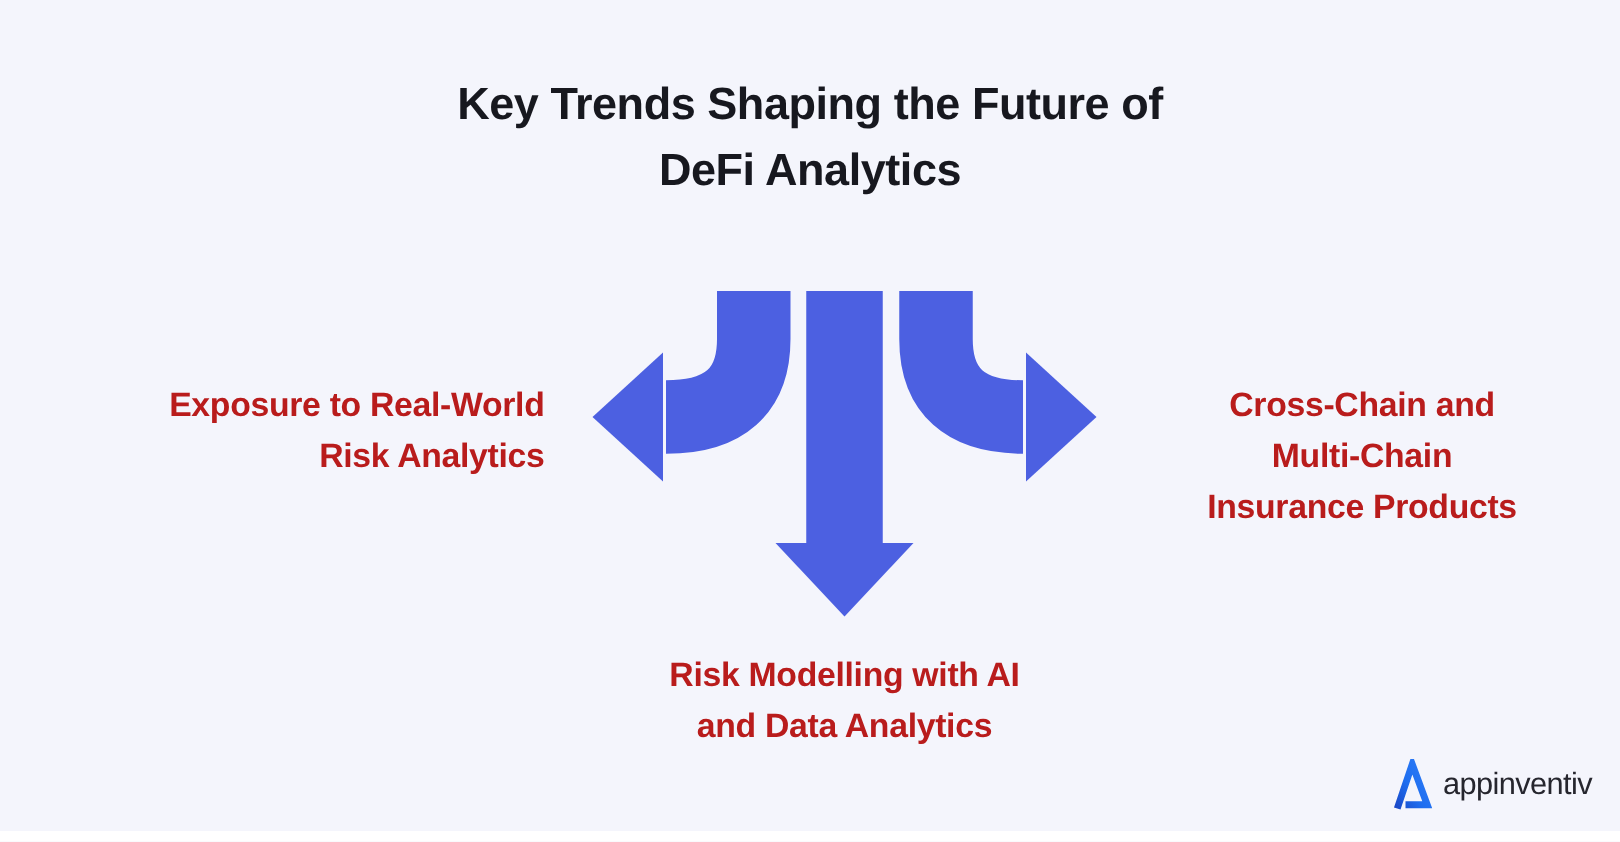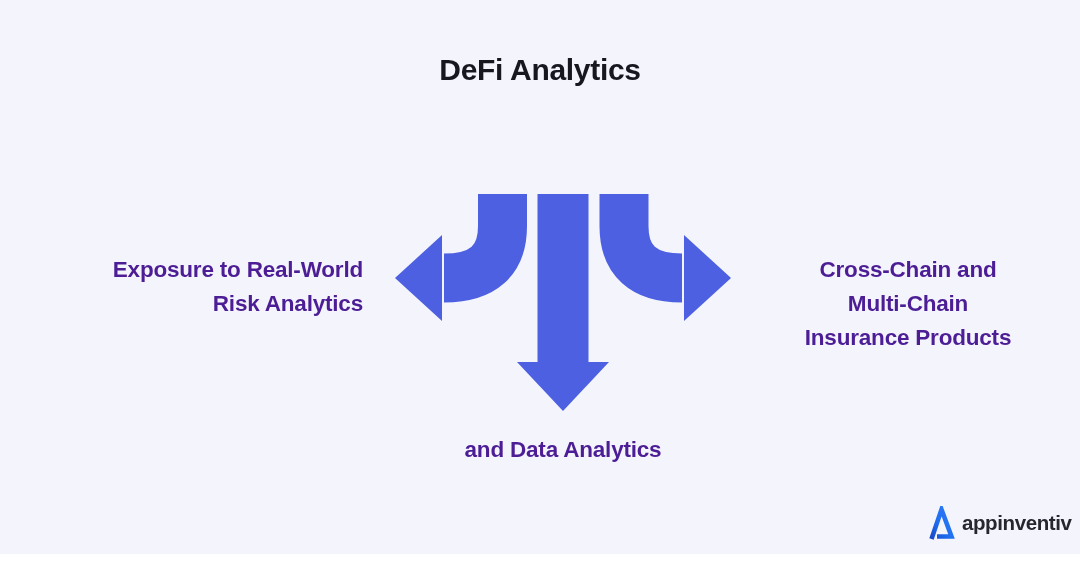--- a/index.html
+++ b/index.html
@@ -21,21 +21,21 @@
     width: 1080px;
     text-align: center;
     color: #17181f;
     font-weight: 700;
     font-size: 30px;
     line-height: 44px;
     letter-spacing: -0.3px;
   }
   .trend-label {
     position: absolute;
-    color: #4c1d95;
+    color: #b91c1c;
     font-weight: 700;
     font-size: 22.5px;
     line-height: 34px;
     letter-spacing: -0.2px;
   }
   .trend-left {
     top: 253px;
     left: 60px;
     width: 303px;
     text-align: right;
@@ -62,38 +62,39 @@
     left: 928px;
     top: 504px;
     height: 38px;
     display: flex;
     align-items: center;
     gap: 7px;
   }
   .logo-text {
     color: #26262e;
     font-size: 20.5px;
-    font-weight: 700;
+    font-weight: 400;
     letter-spacing: -0.4px;
   }
   .bottom-strip {
     position: absolute;
     left: 0;
     bottom: 0;
     width: 1080px;
     height: 7px;
     background: #ffffff;
   }
 </style>
 </head>
 <body>
 
 <div class="canvas">
 
   <div class="title">
+    <div>Key Trends Shaping the Future of</div>
     <div>DeFi Analytics</div>
   </div>
 
   <svg class="arrows-svg" width="340" height="225" viewBox="0 0 340 225" aria-hidden="true">
 
     <g>
       <path d="M109.5,4 L109.5,36 Q109.5,88 51,88" fill="none" stroke="#4c60e1" stroke-width="49"></path>
       <polygon points="2,88 49,45 49,131" fill="#4c60e1"></polygon>
     </g>
 
@@ -113,20 +114,21 @@
     <div>Risk Analytics</div>
   </div>
 
   <div class="trend-label trend-right">
     <div>Cross-Chain and</div>
     <div>Multi-Chain</div>
     <div>Insurance Products</div>
   </div>
 
   <div class="trend-label trend-bottom">
+    <div>Risk Modelling with AI</div>
     <div>and Data Analytics</div>
   </div>
 
   <div class="logo">
     <svg width="27" height="35" viewBox="0 0 27 35" aria-hidden="true">
       <defs>
         <linearGradient id="logoGrad" x1="0" y1="1" x2="1" y2="0">
           <stop offset="0" stop-color="#1a49c8"></stop>
           <stop offset="0.45" stop-color="#1e6ef0"></stop>
           <stop offset="1" stop-color="#2e7bf6"></stop>

